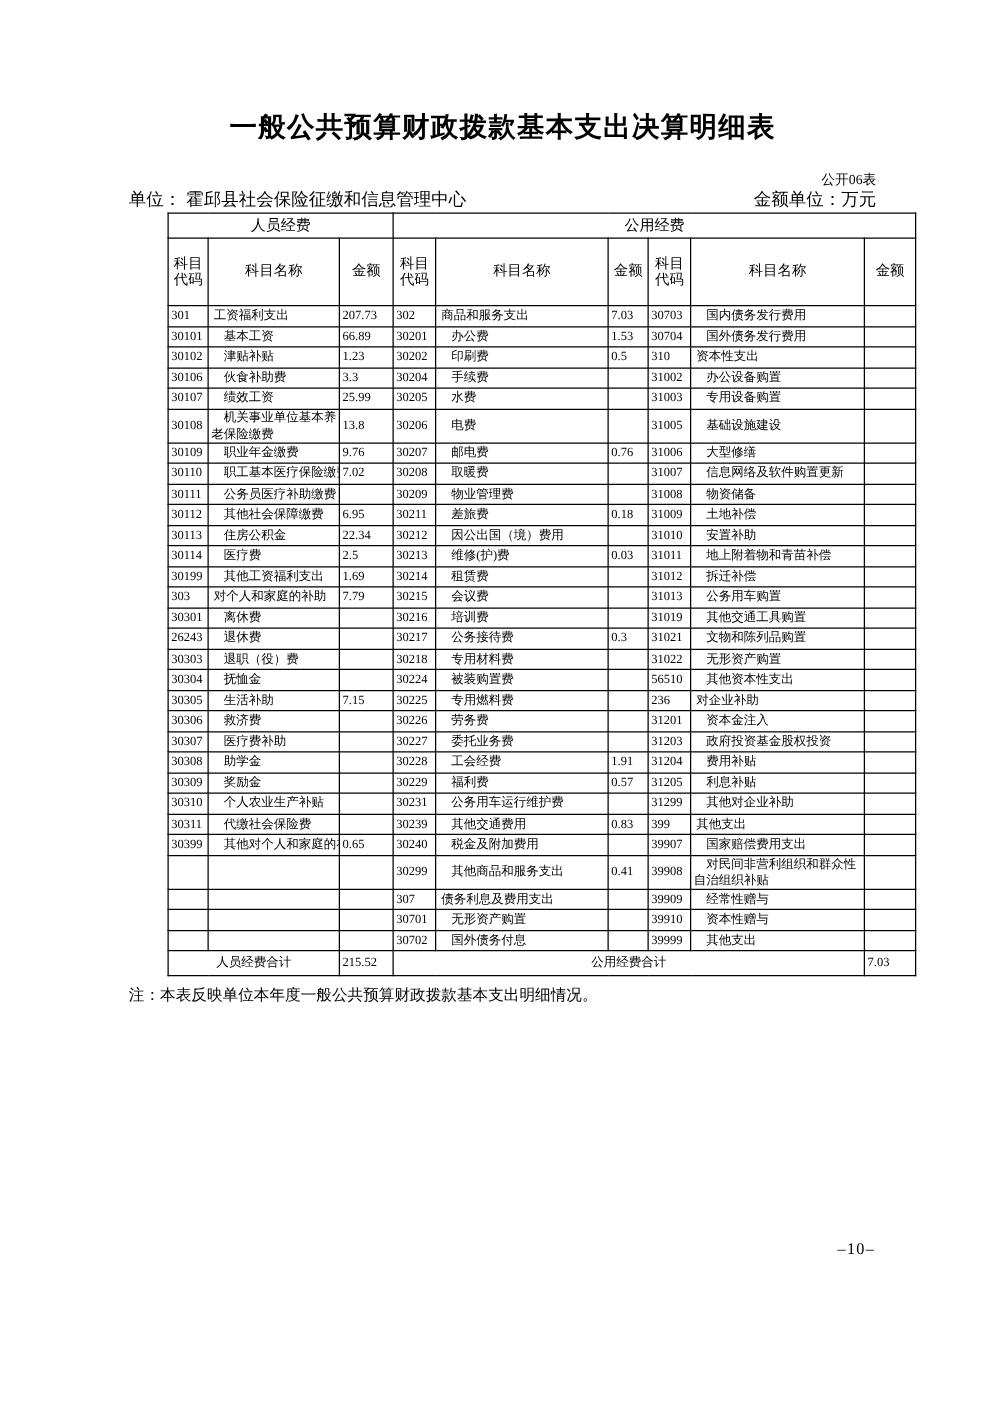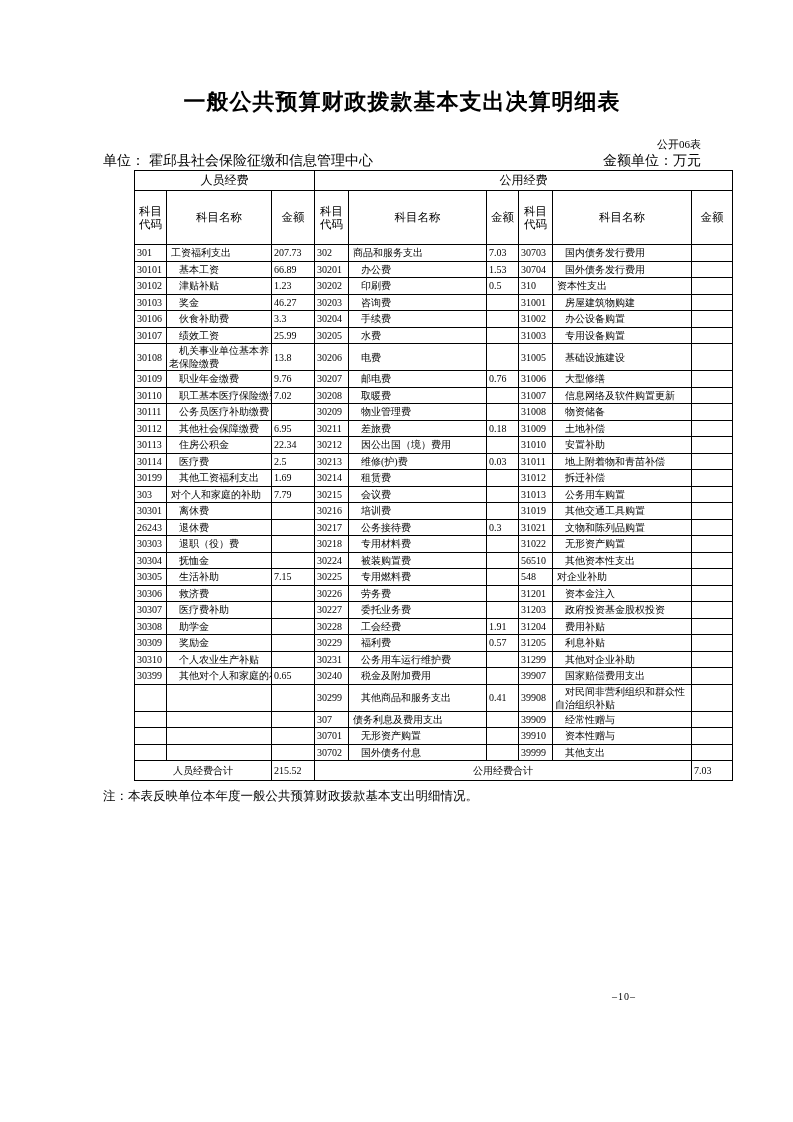--- a/index.html
+++ b/index.html
@@ -78,22 +78,22 @@
   td.name.t{text-indent:2px;}
   tfoot td{height:19px;font-size:11px;}
   tfoot td.tlabel{text-align:center;}
   .note{
     margin-top:7px;
     font-size:12.5px;
     line-height:16px;
   }
   .page-number{
     position:absolute;
-    left:612px;top:991px;
-    font-size:10px;
+    left:670px;top:991px;
+    font-size:13px;
     letter-spacing:1px;
   }
 </style>
 </head>
 <body>
 
 <div class="page">
   <div class="content">
     <div class="title">一般公共预算财政拨款基本支出决算明细表</div>
     <div class="form-code">公开06表</div>
@@ -161,31 +161,20 @@
             <td class="name s">津贴补贴</td>
             <td class="amt">1.23</td>
             <td class="code">30202</td>
             <td class="name s">印刷费</td>
             <td class="amt">0.5</td>
             <td class="code">310</td>
             <td class="name t">资本性支出</td>
             <td class="amt"></td>
           </tr>
           <tr>
-            <td class="code">30103</td>
-            <td class="name s">奖金</td>
-            <td class="amt">46.27</td>
-            <td class="code">30203</td>
-            <td class="name s">咨询费</td>
-            <td class="amt"></td>
-            <td class="code">31001</td>
-            <td class="name s">房屋建筑物购建</td>
-            <td class="amt"></td>
-          </tr>
-          <tr>
             <td class="code">30106</td>
             <td class="name s">伙食补助费</td>
             <td class="amt">3.3</td>
             <td class="code">30204</td>
             <td class="name s">手续费</td>
             <td class="amt"></td>
             <td class="code">31002</td>
             <td class="name s">办公设备购置</td>
             <td class="amt"></td>
           </tr>
@@ -343,21 +332,21 @@
             <td class="name s">其他资本性支出</td>
             <td class="amt"></td>
           </tr>
           <tr>
             <td class="code">30305</td>
             <td class="name s">生活补助</td>
             <td class="amt">7.15</td>
             <td class="code">30225</td>
             <td class="name s">专用燃料费</td>
             <td class="amt"></td>
-            <td class="code">548</td>
+            <td class="code">236</td>
             <td class="name t">对企业补助</td>
             <td class="amt"></td>
           </tr>
           <tr>
             <td class="code">30306</td>
             <td class="name s">救济费</td>
             <td class="amt"></td>
             <td class="code">30226</td>
             <td class="name s">劳务费</td>
             <td class="amt"></td>
@@ -400,20 +389,31 @@
           </tr>
           <tr>
             <td class="code">30310</td>
             <td class="name s">个人农业生产补贴</td>
             <td class="amt"></td>
             <td class="code">30231</td>
             <td class="name s">公务用车运行维护费</td>
             <td class="amt"></td>
             <td class="code">31299</td>
             <td class="name s">其他对企业补助</td>
+            <td class="amt"></td>
+          </tr>
+          <tr>
+            <td class="code">30311</td>
+            <td class="name s">代缴社会保险费</td>
+            <td class="amt"></td>
+            <td class="code">30239</td>
+            <td class="name s">其他交通费用</td>
+            <td class="amt">0.83</td>
+            <td class="code">399</td>
+            <td class="name t">其他支出</td>
             <td class="amt"></td>
           </tr>
           <tr>
             <td class="code">30399</td>
             <td class="name s">其他对个人和家庭的补助</td>
             <td class="amt">0.65</td>
             <td class="code">30240</td>
             <td class="name s">税金及附加费用</td>
             <td class="amt"></td>
             <td class="code">39907</td>

